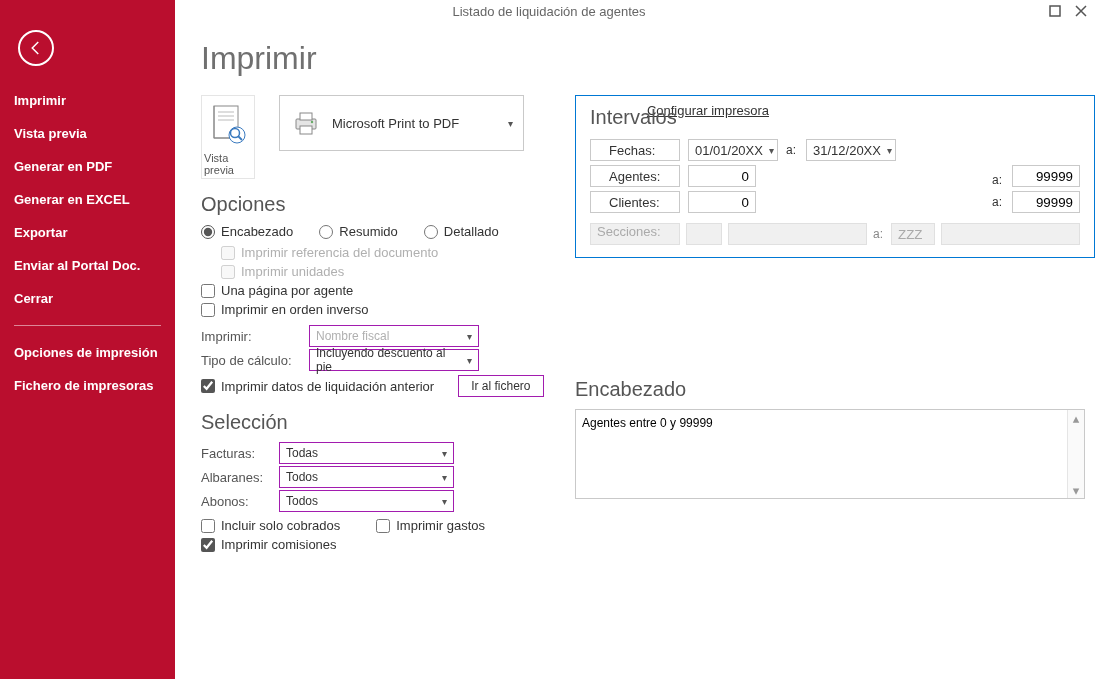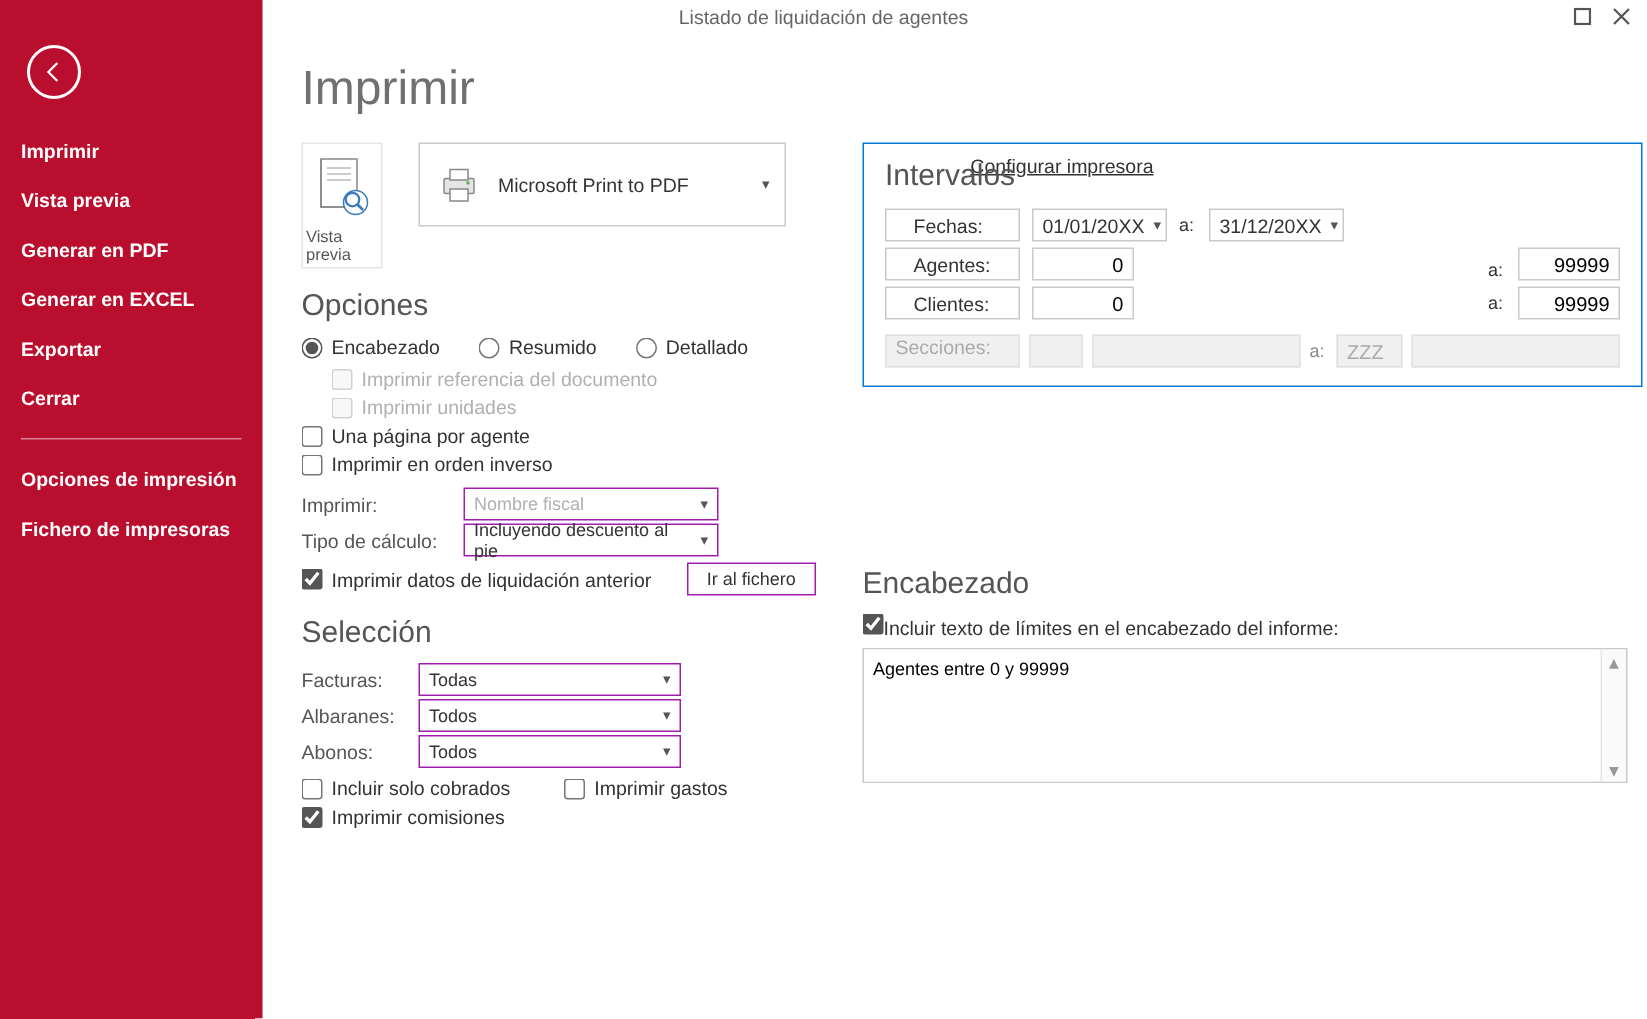--- a/index.html
+++ b/index.html
@@ -82,20 +82,21 @@
     <div class="backbtn">
       <svg viewBox="0 0 24 24">
           <path d="M15 4 L7 12 L15 20"></path>
         </svg>
     </div>
     <div class="navitem">Imprimir</div>
     <div class="navitem">Vista previa</div>
     <div class="navitem">Generar en PDF</div>
     <div class="navitem">Generar en EXCEL</div>
     <div class="navitem">Exportar</div>
+    <div class="navitem">Enviar al Portal Doc.</div>
     <div class="navitem">Cerrar</div>
     <div class="navsep"></div>
     <div class="navitem">Opciones de impresión</div>
     <div class="navitem">Fichero de impresoras</div>
   </div>
 
   <div class="main">
     <div class="h1">Imprimir</div>
 
     <div class="row" style="align-items:flex-start;">
@@ -270,23 +271,20 @@
               <div class="sec-input" style="width:36px;"></div>
               <div class="sec-input" style="flex:1;"></div>
               <span class="to-lbl" style="color:#888;">a:</span>
               <input class="sec-input" style="width: 44px; text-align: left;" disabled="" value="ZZZ">
               <div class="sec-input" style="flex:1;"></div>
             </div>
           </div>
         </div>
 
         <div class="h2" style="margin-top:120px;">Encabezado</div>
-        <div class="checkbox-line">
-          <label><input type="checkbox" checked="" style=""><span>Incluir texto de límites en el encabezado del informe:</span></label>
-        </div>
         <div class="textarea-wrap">
           <textarea style="">Agentes entre 0 y 99999</textarea>
           <div class="scroll-sim">
             <div class="arr">▴</div>
             <div class="arr">▾</div>
           </div>
         </div>
       </div>
     </div>
   </div>

